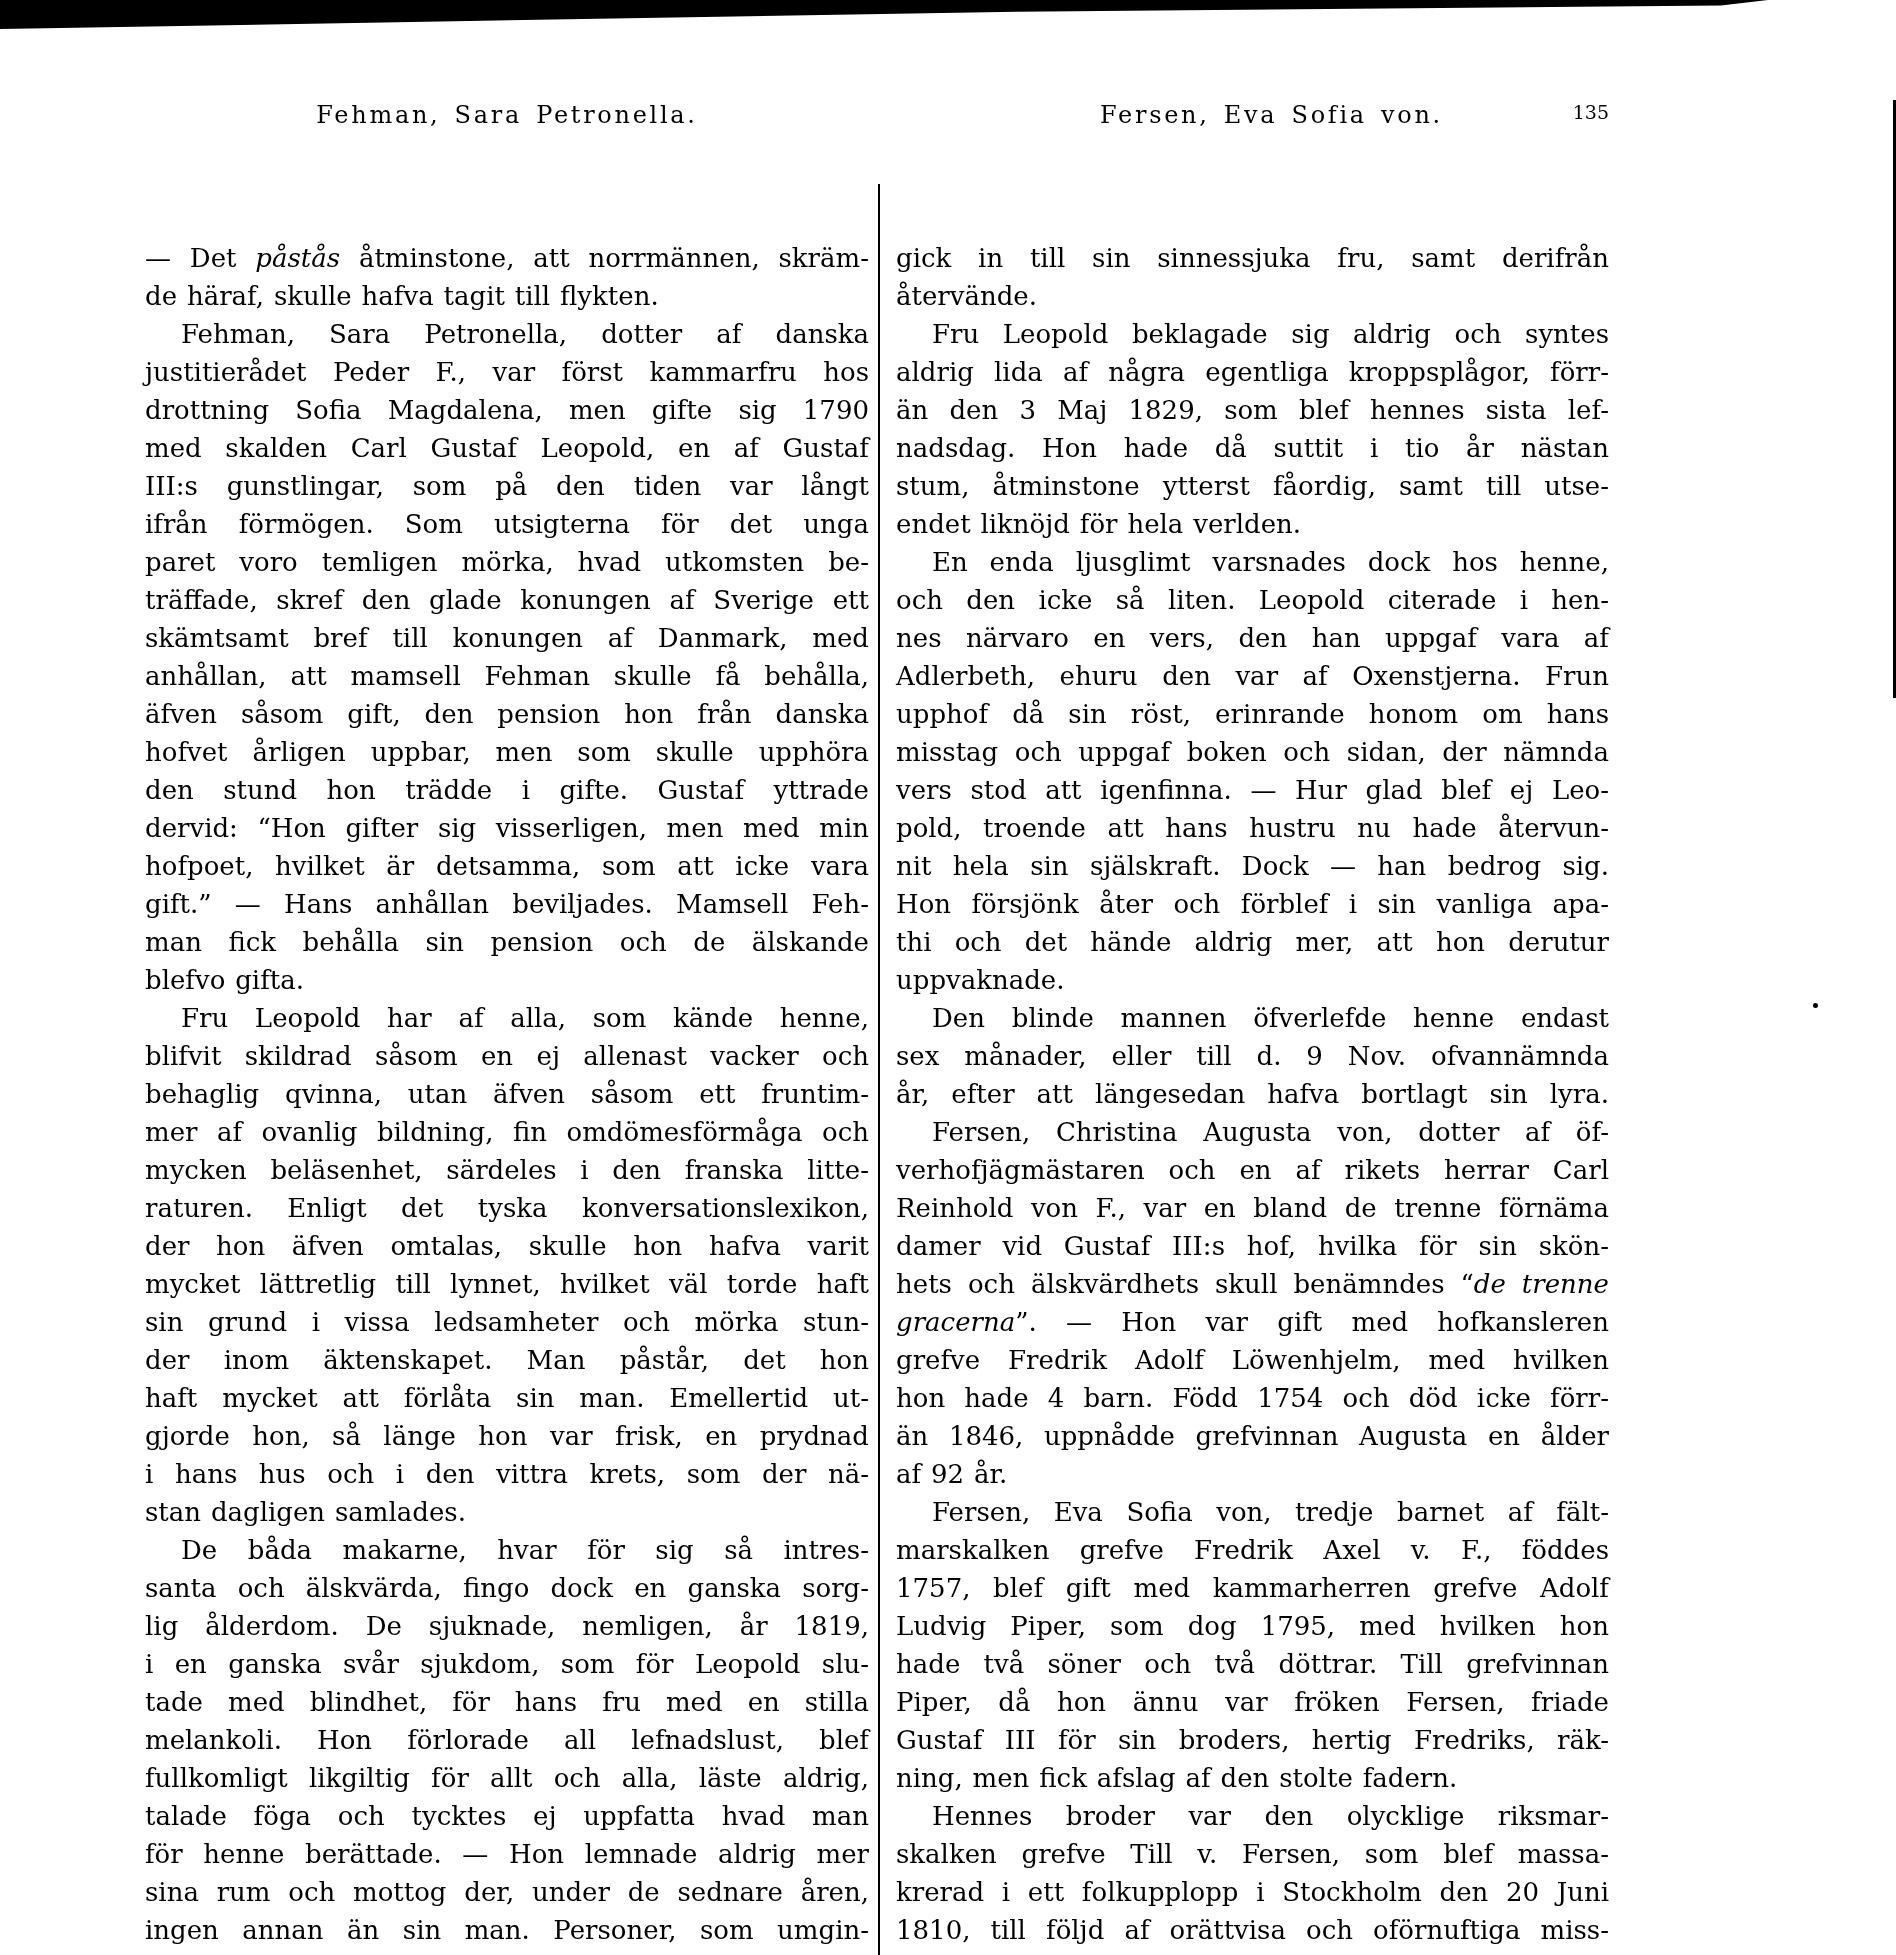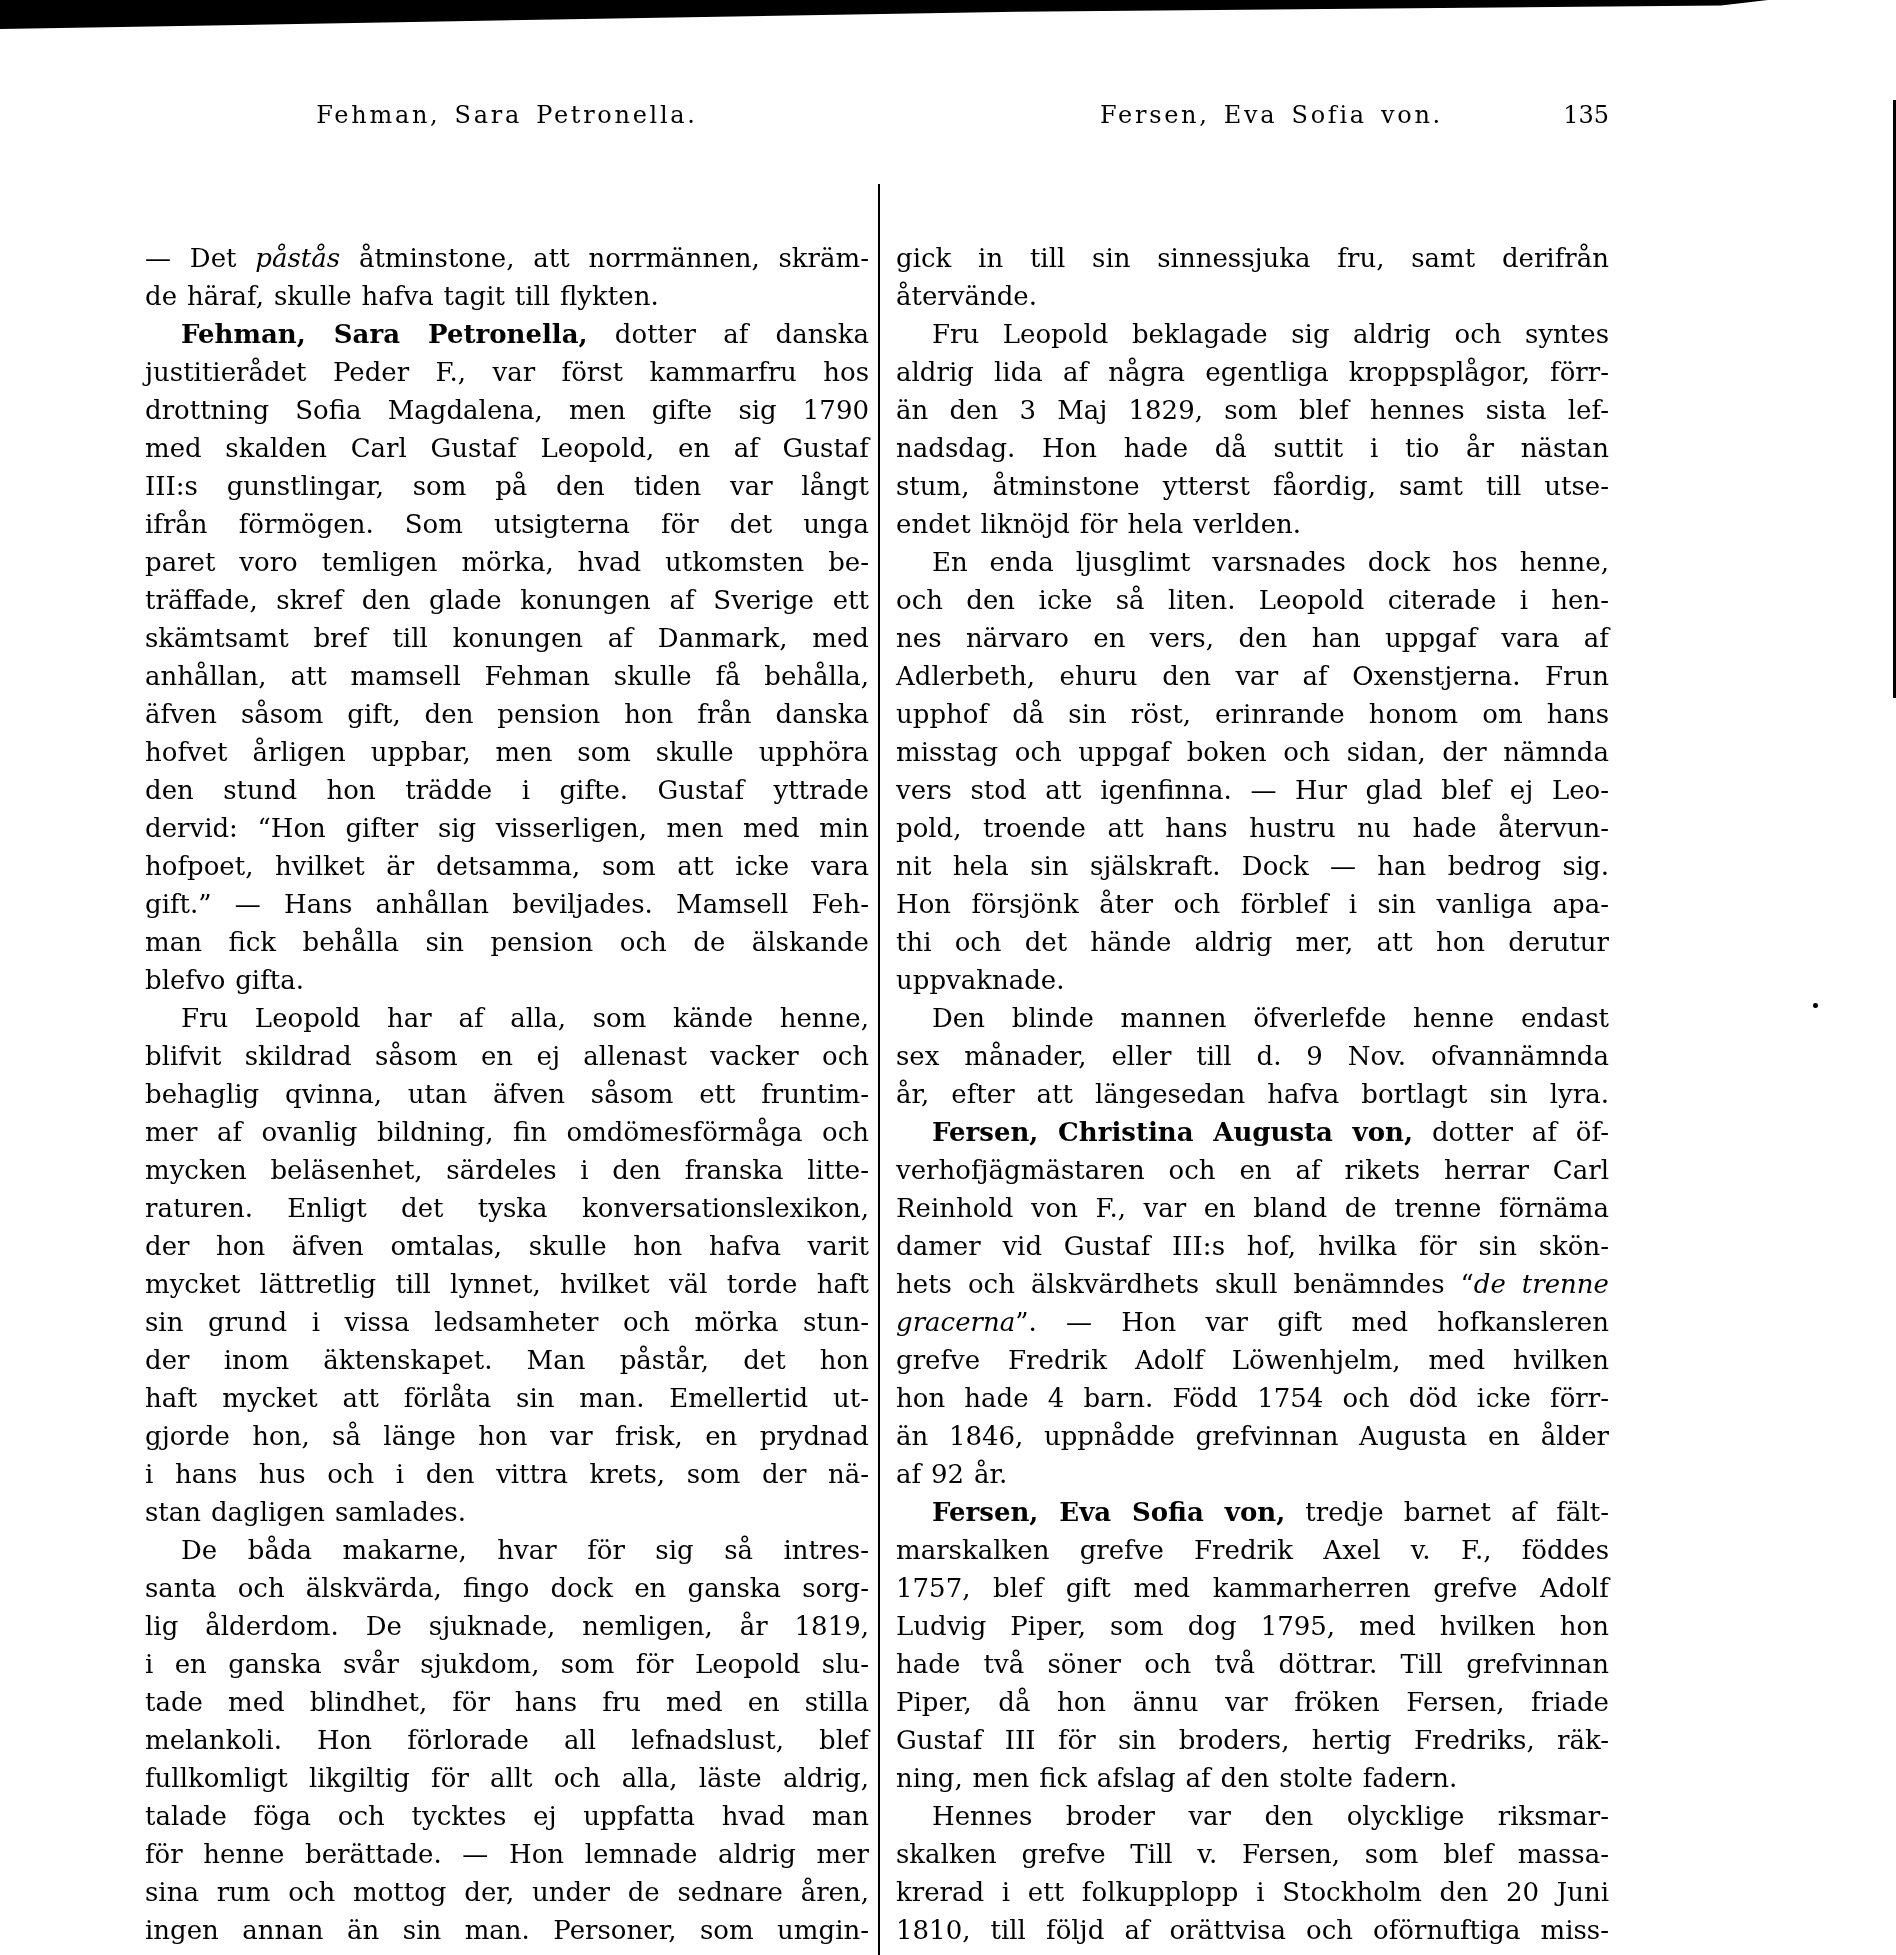--- a/index.html
+++ b/index.html
@@ -21,36 +21,36 @@
     text-align: center;
     white-space: nowrap;
   }
   #header-left  { left: 145px;  width: 724px; }
   #header-right { left: 915px; width: 713px; }
   #page-number {
     position: absolute;
     top: 101px;
     left: 896px; width: 713px;
     text-align: right;
-    font-size: 24px;
+    font-size: 19px;
   }
   
   .col {
     position: absolute;
     top: 239px;
     font-size: 26px;
     line-height: 38px;
     word-spacing: 1.6px;
   }
   #col-left  { left: 145px;  width: 724px; }
   #col-right { left: 896px; width: 713px; }
   .line { text-align: justify; text-align-last: justify; }
   .line.last { text-align-last: left; }
   .line.indent { text-indent: 36px; }
-  .b { font-weight: 700; }
+  .b { font-weight: 400; }
   .i { font-style: italic; }
   
   #divider {
     position: absolute;
     left: 878px; top: 184px;
     width: 2px; height: 1893px;
     background: #000000;
   }
   
   #art-top {

